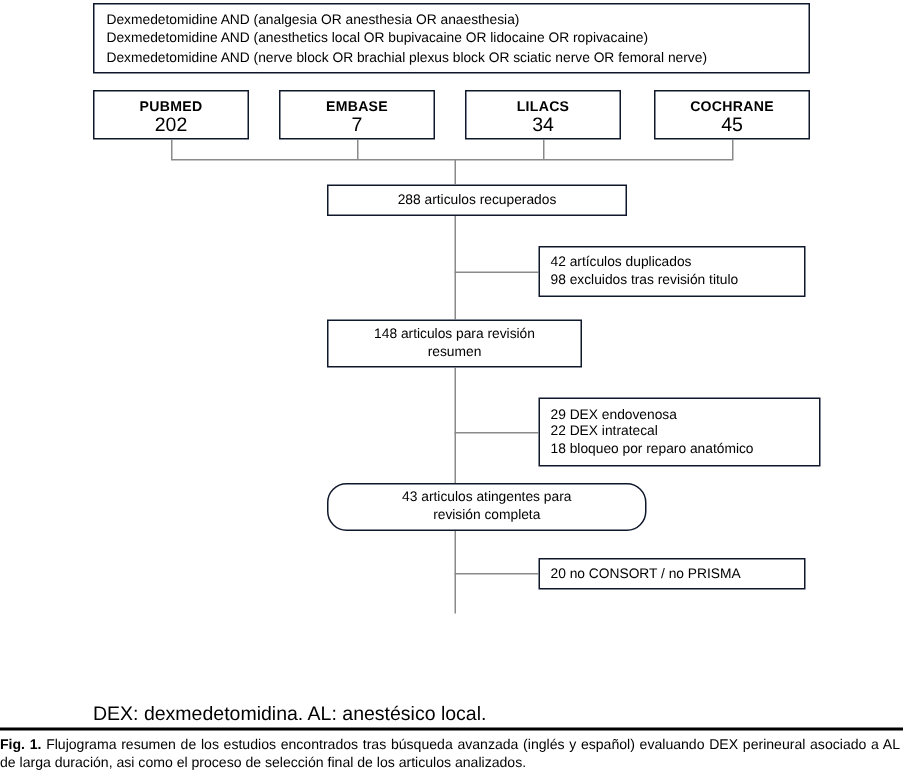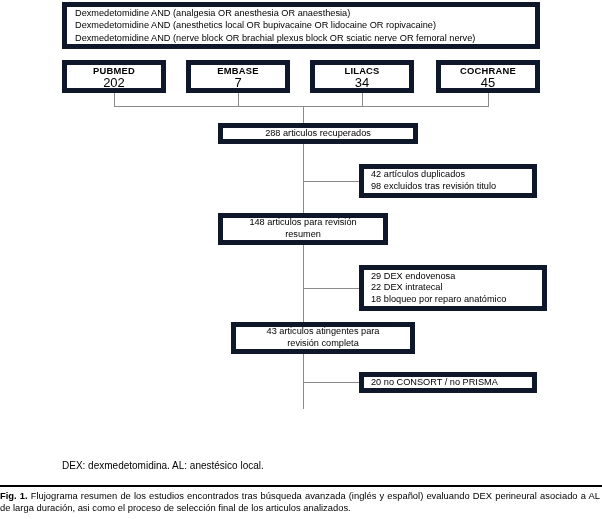--- a/index.html
+++ b/index.html
@@ -22,21 +22,21 @@
     position: absolute;
     left: 0; top: 0;
     width: 602px;
     height: 519px;
   }
 
   
   .box {
     position: absolute;
     box-sizing: border-box;
-    border: 5px solid #0f172a;
+    border: 1px solid #0f172a;
     background: #ffffff;
     display: flex;
     flex-direction: column;
     justify-content: center;
     z-index: 5;
   }
   .box .line {
     font-size: 9.2px;
     line-height: 11.6px;
     white-space: nowrap;
@@ -88,22 +88,22 @@
     position: absolute;
     height: 1px;
     background: #8a8a8a;
     z-index: 1;
   }
 
   
   #footnote {
     position: absolute;
     left: 62px;
-    top: 461px;
-    font-size: 10px;
+    top: 471px;
+    font-size: 13px;
     line-height: 10px;
     color: #000;
   }
 
   
   #caption-rule {
     position: absolute;
     left: 0;
     top: 485px;
     width: 602px;
@@ -181,21 +181,21 @@
 
   <div class="vline" style="left:303px; top:245px; height:77px;"></div>
   <div class="hline" style="left:303px; top:288px; width:56px;"></div>
 
   <div class="box left" style="left:359px; top:265px; width:188px; height:46px;">
     <div class="line">29 DEX endovenosa</div>
     <div class="line">22 DEX intratecal</div>
     <div class="line">18 bloqueo por reparo anatómico</div>
   </div>
 
-  <div class="box center" style="left:231px; top:322px; width:184px; height:32px;">
+  <div class="box center" style="left:218px; top:322px; width:213px; height:32px;border-radius:13px;">
     <div class="line">43 articulos atingentes para</div>
     <div class="line">revisión completa</div>
   </div>
 
   <div class="vline" style="left:303px; top:354px; height:55px;"></div>
   <div class="hline" style="left:303px; top:382px; width:56px;"></div>
 
   <div class="box left" style="left:359px; top:372px; width:178px; height:21px;">
     <div class="line">20 no CONSORT / no PRISMA</div>
   </div>

